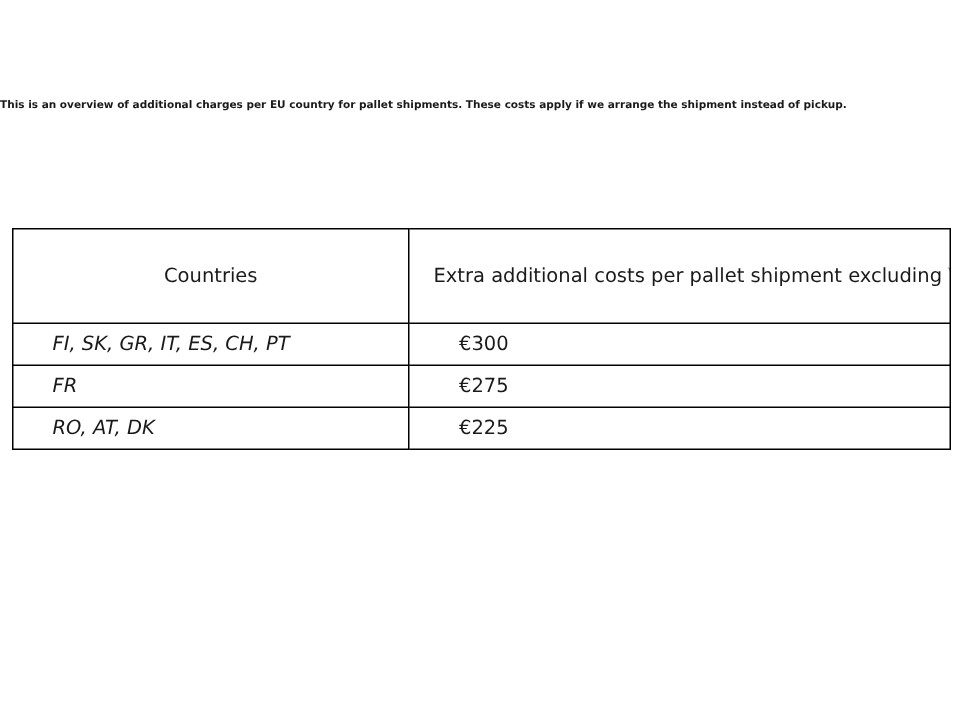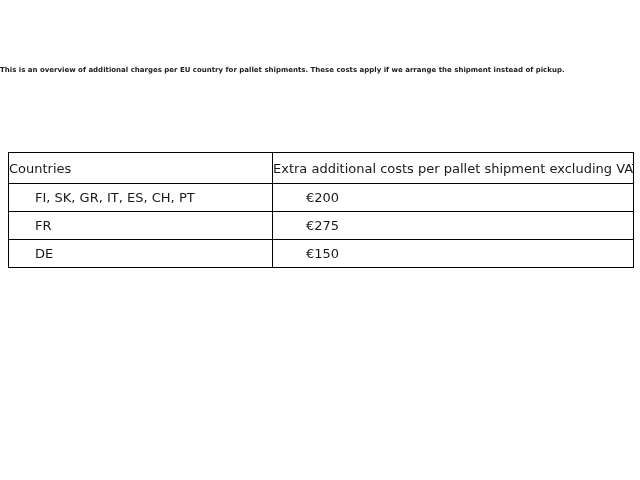--- a/index.html
+++ b/index.html
@@ -42,28 +42,28 @@
     border: 1px solid #000000;
     font-weight: normal;
     vertical-align: middle;
     overflow: hidden;
     white-space: nowrap;
   }
   table.charges col.col-countries { width: 264px; }
   table.charges col.col-cost      { width: 361px; }
   table.charges thead th {
     height: 30px;
-    text-align: left;
-    padding: 0;
+    text-align: center;
+    padding: 16px;
   }
   table.charges tbody td {
     height: 27px;
     text-align: left;
   }
-  table.charges tbody td.countries-cell { padding: 0 0 0 26px; }
+  table.charges tbody td.countries-cell { padding: 0 0 0 26px; font-style: italic; }
   table.charges tbody td.cost-cell      { padding: 0 0 0 33px; }
 </style>
 </head>
 <body>
 
 <div class="intro">This is an overview of additional charges per EU country for pallet shipments. These costs apply if we arrange the shipment instead of pickup.</div>
 
 <table class="charges">
   <colgroup>
     <col class="col-countries">
@@ -71,24 +71,24 @@
   </colgroup>
   <thead>
     <tr>
       <th>Countries</th>
       <th>Extra additional costs per pallet shipment excluding VAT</th>
     </tr>
   </thead>
   <tbody>
     <tr>
       <td class="countries-cell">FI, SK, GR, IT, ES, CH, PT</td>
-      <td class="cost-cell">€200</td>
+      <td class="cost-cell">€300</td>
     </tr>
     <tr>
       <td class="countries-cell">FR</td>
       <td class="cost-cell">€275</td>
     </tr>
     <tr>
-      <td class="countries-cell">DE</td>
-      <td class="cost-cell">€150</td>
+      <td class="countries-cell">RO, AT, DK</td>
+      <td class="cost-cell">€225</td>
     </tr>
   </tbody>
 </table>
 
 </body></html>

